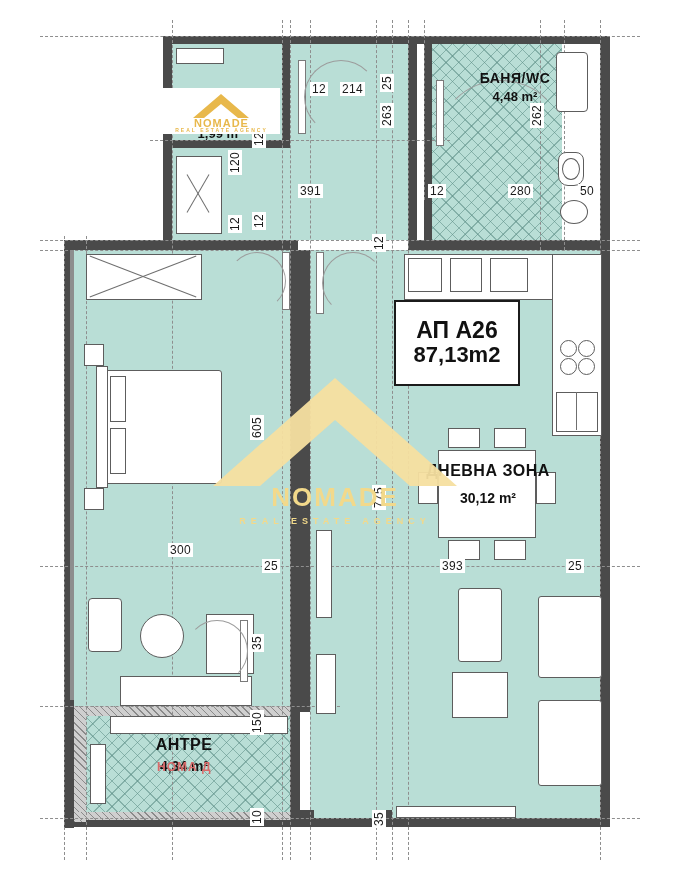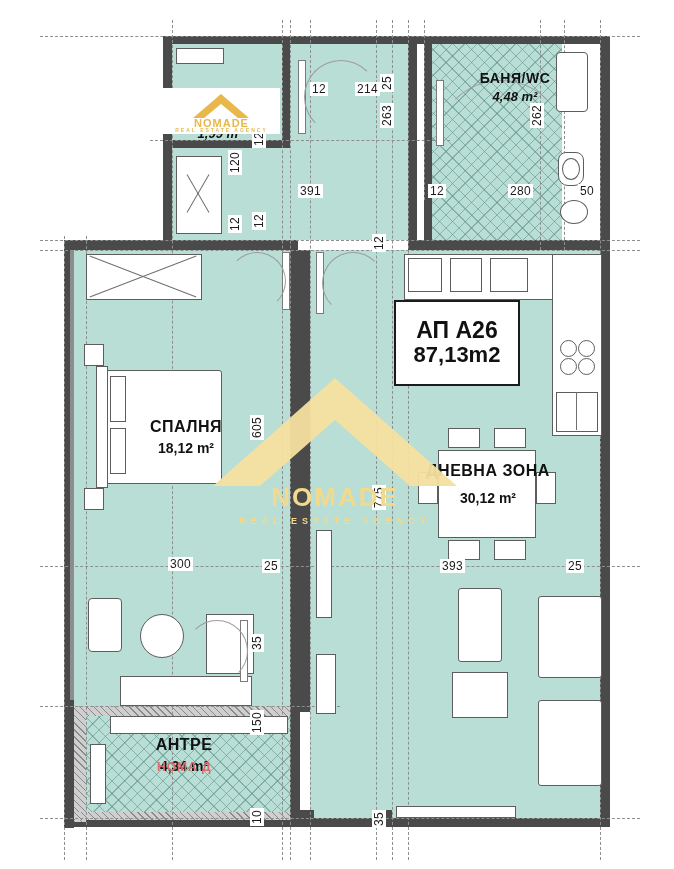--- a/index.html
+++ b/index.html
@@ -37,21 +37,21 @@
   }
   .dim.vert{
     transform:rotate(-90deg);transform-origin:left top;
   }
   .roomlabel{
     text-align:center;color:#111;white-space:nowrap;
   }
   .roomlabel .nm{font-size:16px;font-weight:700;letter-spacing:.5px;}
   .roomlabel .ar{font-size:14px;font-weight:700;}
   .roomlabel.small .nm{font-size:12px;font-weight:700;}
-  .roomlabel.small .ar{font-size:11px;font-weight:700;font-style:italic;}
+  .roomlabel.small .ar{font-size:11px;font-weight:700;}
   
   #aptbox{
     border:2px solid #1b1b1b;background:#ffffff;
     display:flex;flex-direction:column;align-items:center;justify-content:center;
   }
   #aptbox .code{font-size:23px;font-weight:700;color:#111;line-height:1.05;}
   #aptbox .area{font-size:22px;font-weight:700;color:#111;line-height:1.15;}
   
   .f{border:1px solid #5d5d5d;background:#ffffff;}
   .f2{border:1px solid #7a7a7a;background:#ffffff;}
@@ -239,57 +239,53 @@
   <div class="abs roomlabel small" style="left:460px;top:70px;width:110px;">
     <div class="nm" style="font-size:14px;">БАНЯ/WC</div>
     <div class="ar" style="font-size:13px;margin-top:3px;">4,48 m²</div>
   </div>
 
   <div class="abs roomlabel small" style="left:160px;top:126px;width:120px;">
     <div class="ar" style="font-size:13px;">1,99 m²</div>
   </div>
 
 
-  <div class="abs roomlabel" style="left:106px;top:418px;width:160px;">
-    <div class="nm">СПАЛНЯ</div>
-    <div class="ar" style="margin-top:4px;">18,12 m²</div>
-  </div>
 
   <div class="abs roomlabel" style="left:398px;top:462px;width:180px;">
     <div class="nm">ДНЕВНА ЗОНА</div>
     <div class="ar" style="margin-top:10px;">30,12 m²</div>
   </div>
 
   <div class="abs roomlabel" style="left:104px;top:736px;width:160px;">
     <div class="nm">АНТРЕ</div>
     <div class="ar" style="margin-top:4px;">4,34 m²</div>
   </div>
 
   <div class="abs dim" style="left:310px;top:82px;">12</div>
-  <div class="abs dim" style="left:355px;top:82px;">214</div>
+  <div class="abs dim" style="left:340px;top:82px;">214</div>
   <div class="abs dim vert" style="left:380px;top:92px;">25</div>
   <div class="abs dim" style="left:508px;top:184px;">280</div>
   <div class="abs dim" style="left:578px;top:184px;">50</div>
 
   <div class="abs dim vert" style="left:380px;top:128px;">263</div>
   <div class="abs dim vert" style="left:530px;top:128px;">262</div>
 
   <div class="abs dim vert" style="left:228px;top:175px;">120</div>
   <div class="abs dim vert" style="left:252px;top:148px;">12</div>
   <div class="abs dim vert" style="left:252px;top:230px;">12</div>
   <div class="abs dim vert" style="left:228px;top:233px;">12</div>
 
   <div class="abs dim" style="left:298px;top:184px;">391</div>
   <div class="abs dim" style="left:428px;top:184px;">12</div>
   <div class="abs dim vert" style="left:372px;top:252px;">12</div>
 
   <div class="abs dim vert" style="left:250px;top:440px;">605</div>
   <div class="abs dim vert" style="left:372px;top:510px;">775</div>
 
-  <div class="abs dim" style="left:168px;top:557px;">300</div>
+  <div class="abs dim" style="left:168px;top:543px;">300</div>
   <div class="abs dim" style="left:262px;top:559px;">25</div>
   <div class="abs dim" style="left:440px;top:559px;">393</div>
   <div class="abs dim" style="left:566px;top:559px;">25</div>
 
   <div class="abs dim vert" style="left:250px;top:652px;">35</div>
   <div class="abs dim vert" style="left:250px;top:735px;">150</div>
   <div class="abs dim vert" style="left:372px;top:828px;">35</div>
   <div class="abs dim vert" style="left:250px;top:826px;">10</div>
 
   <div id="wm">

